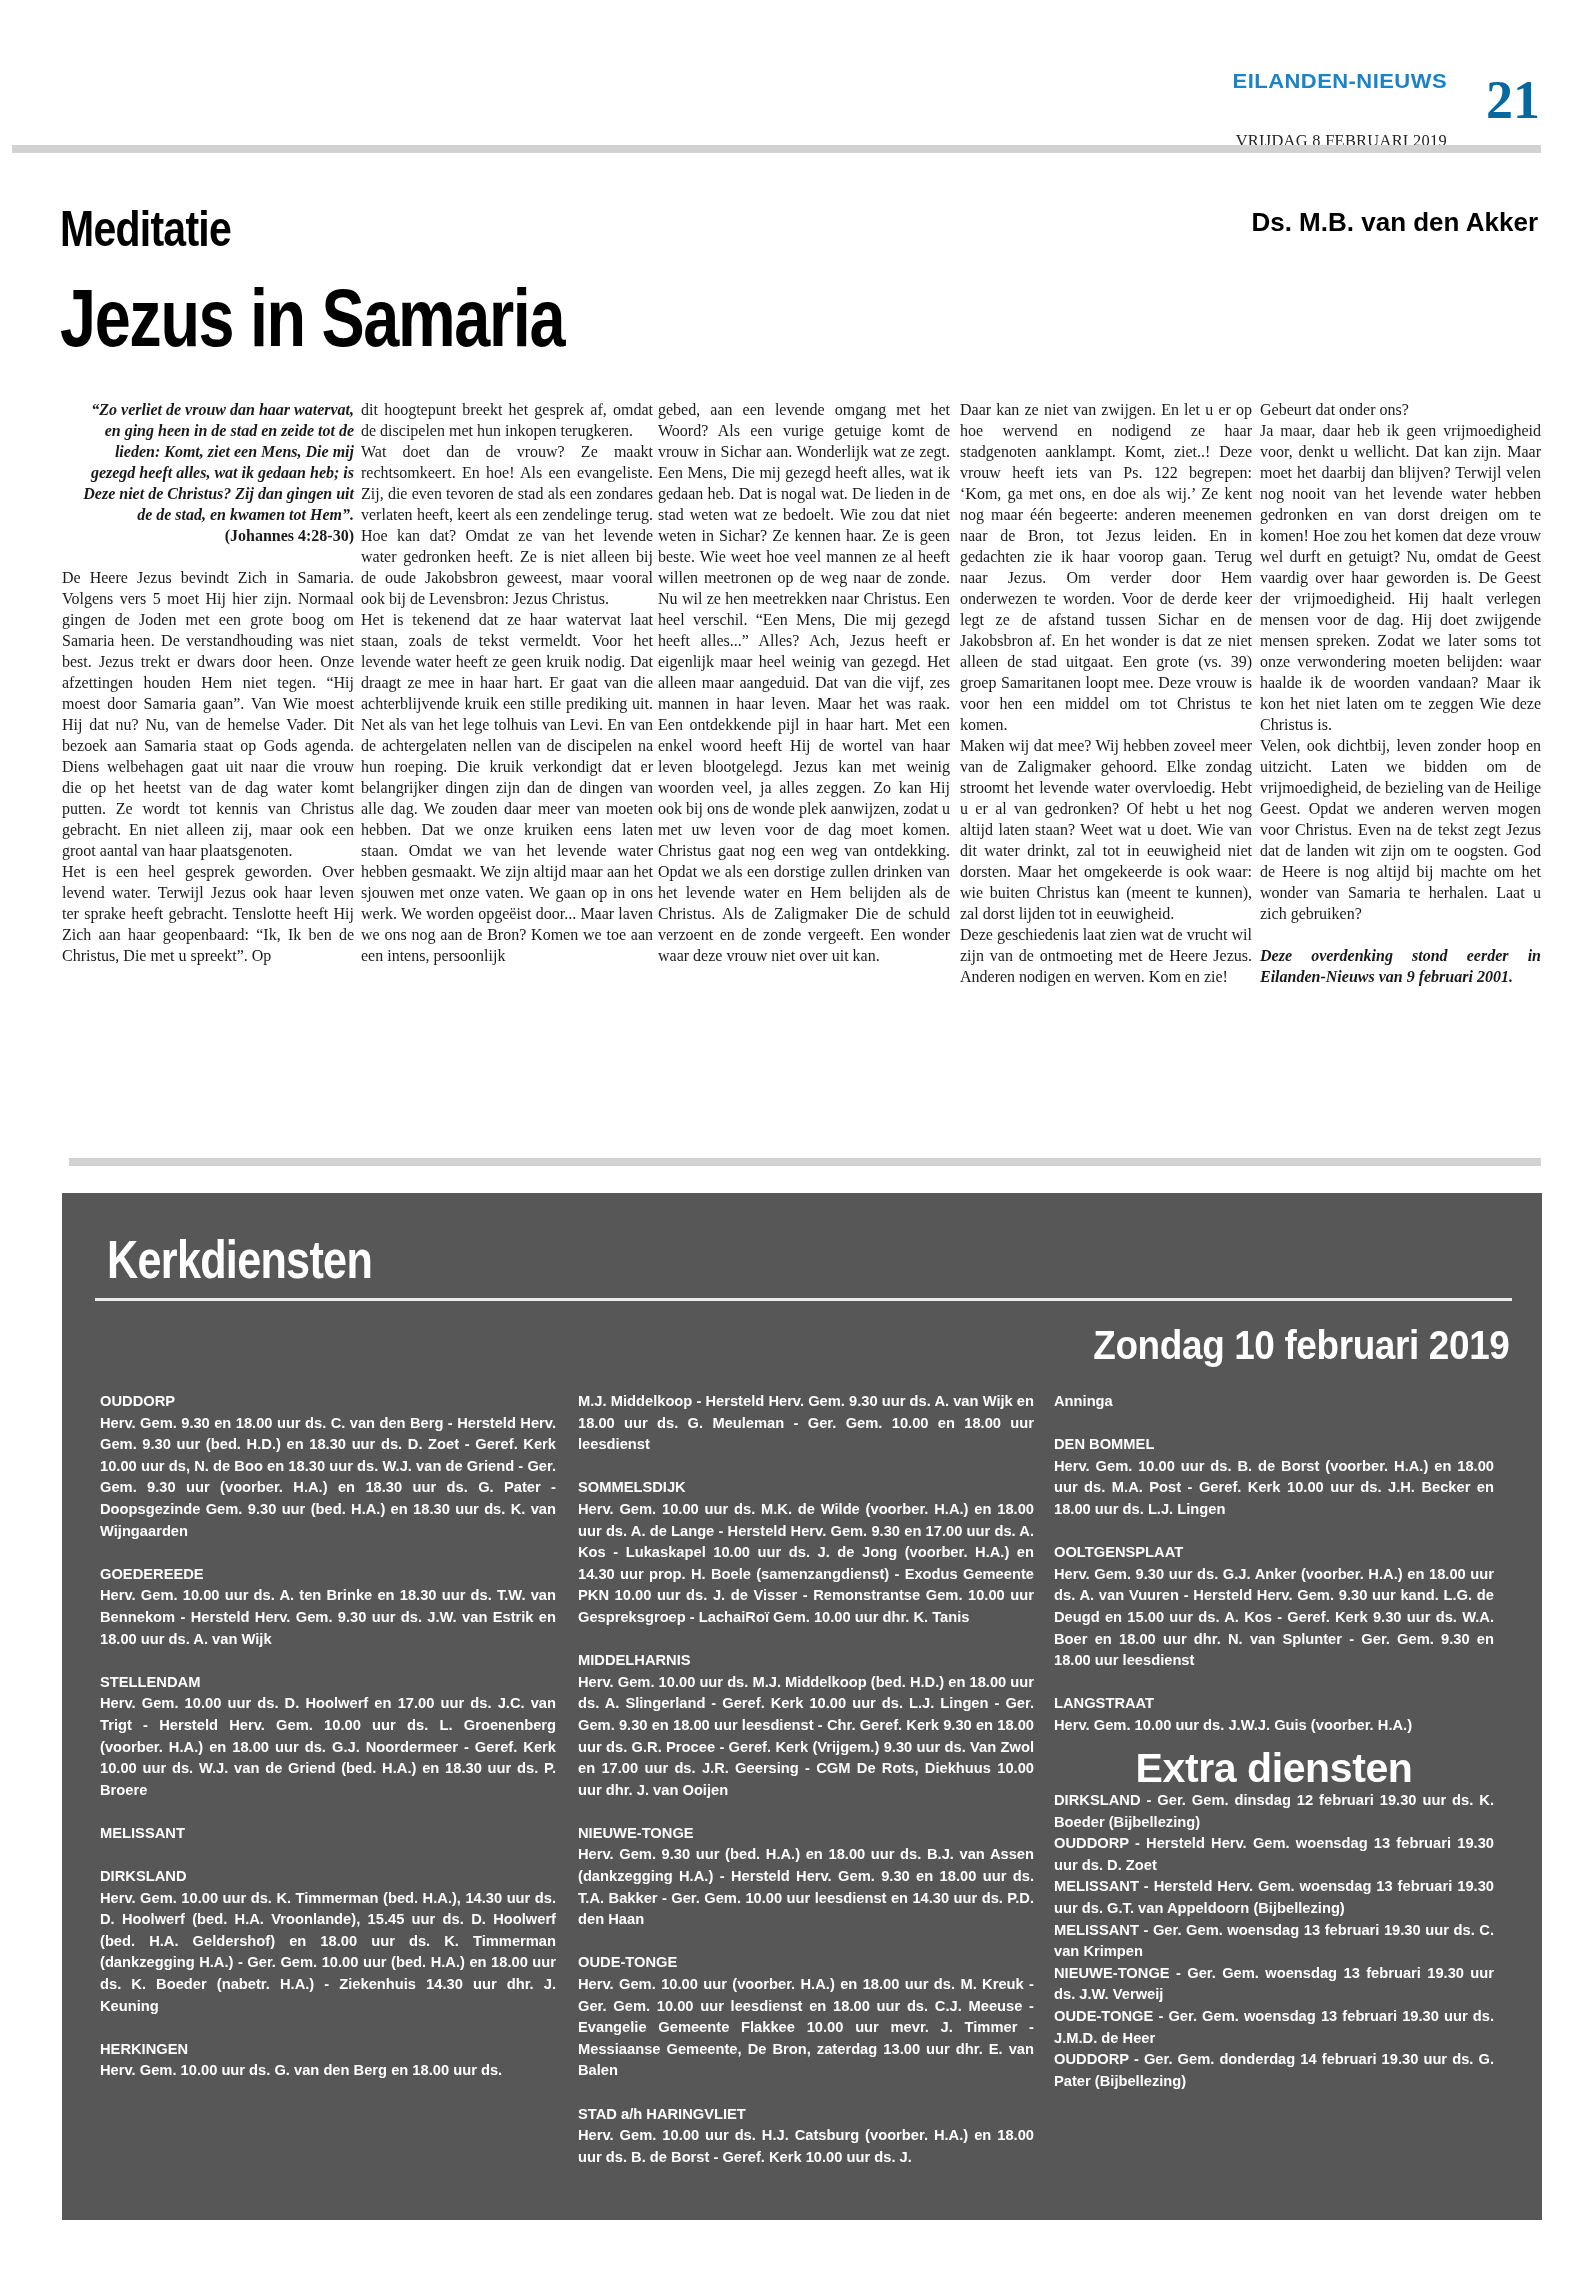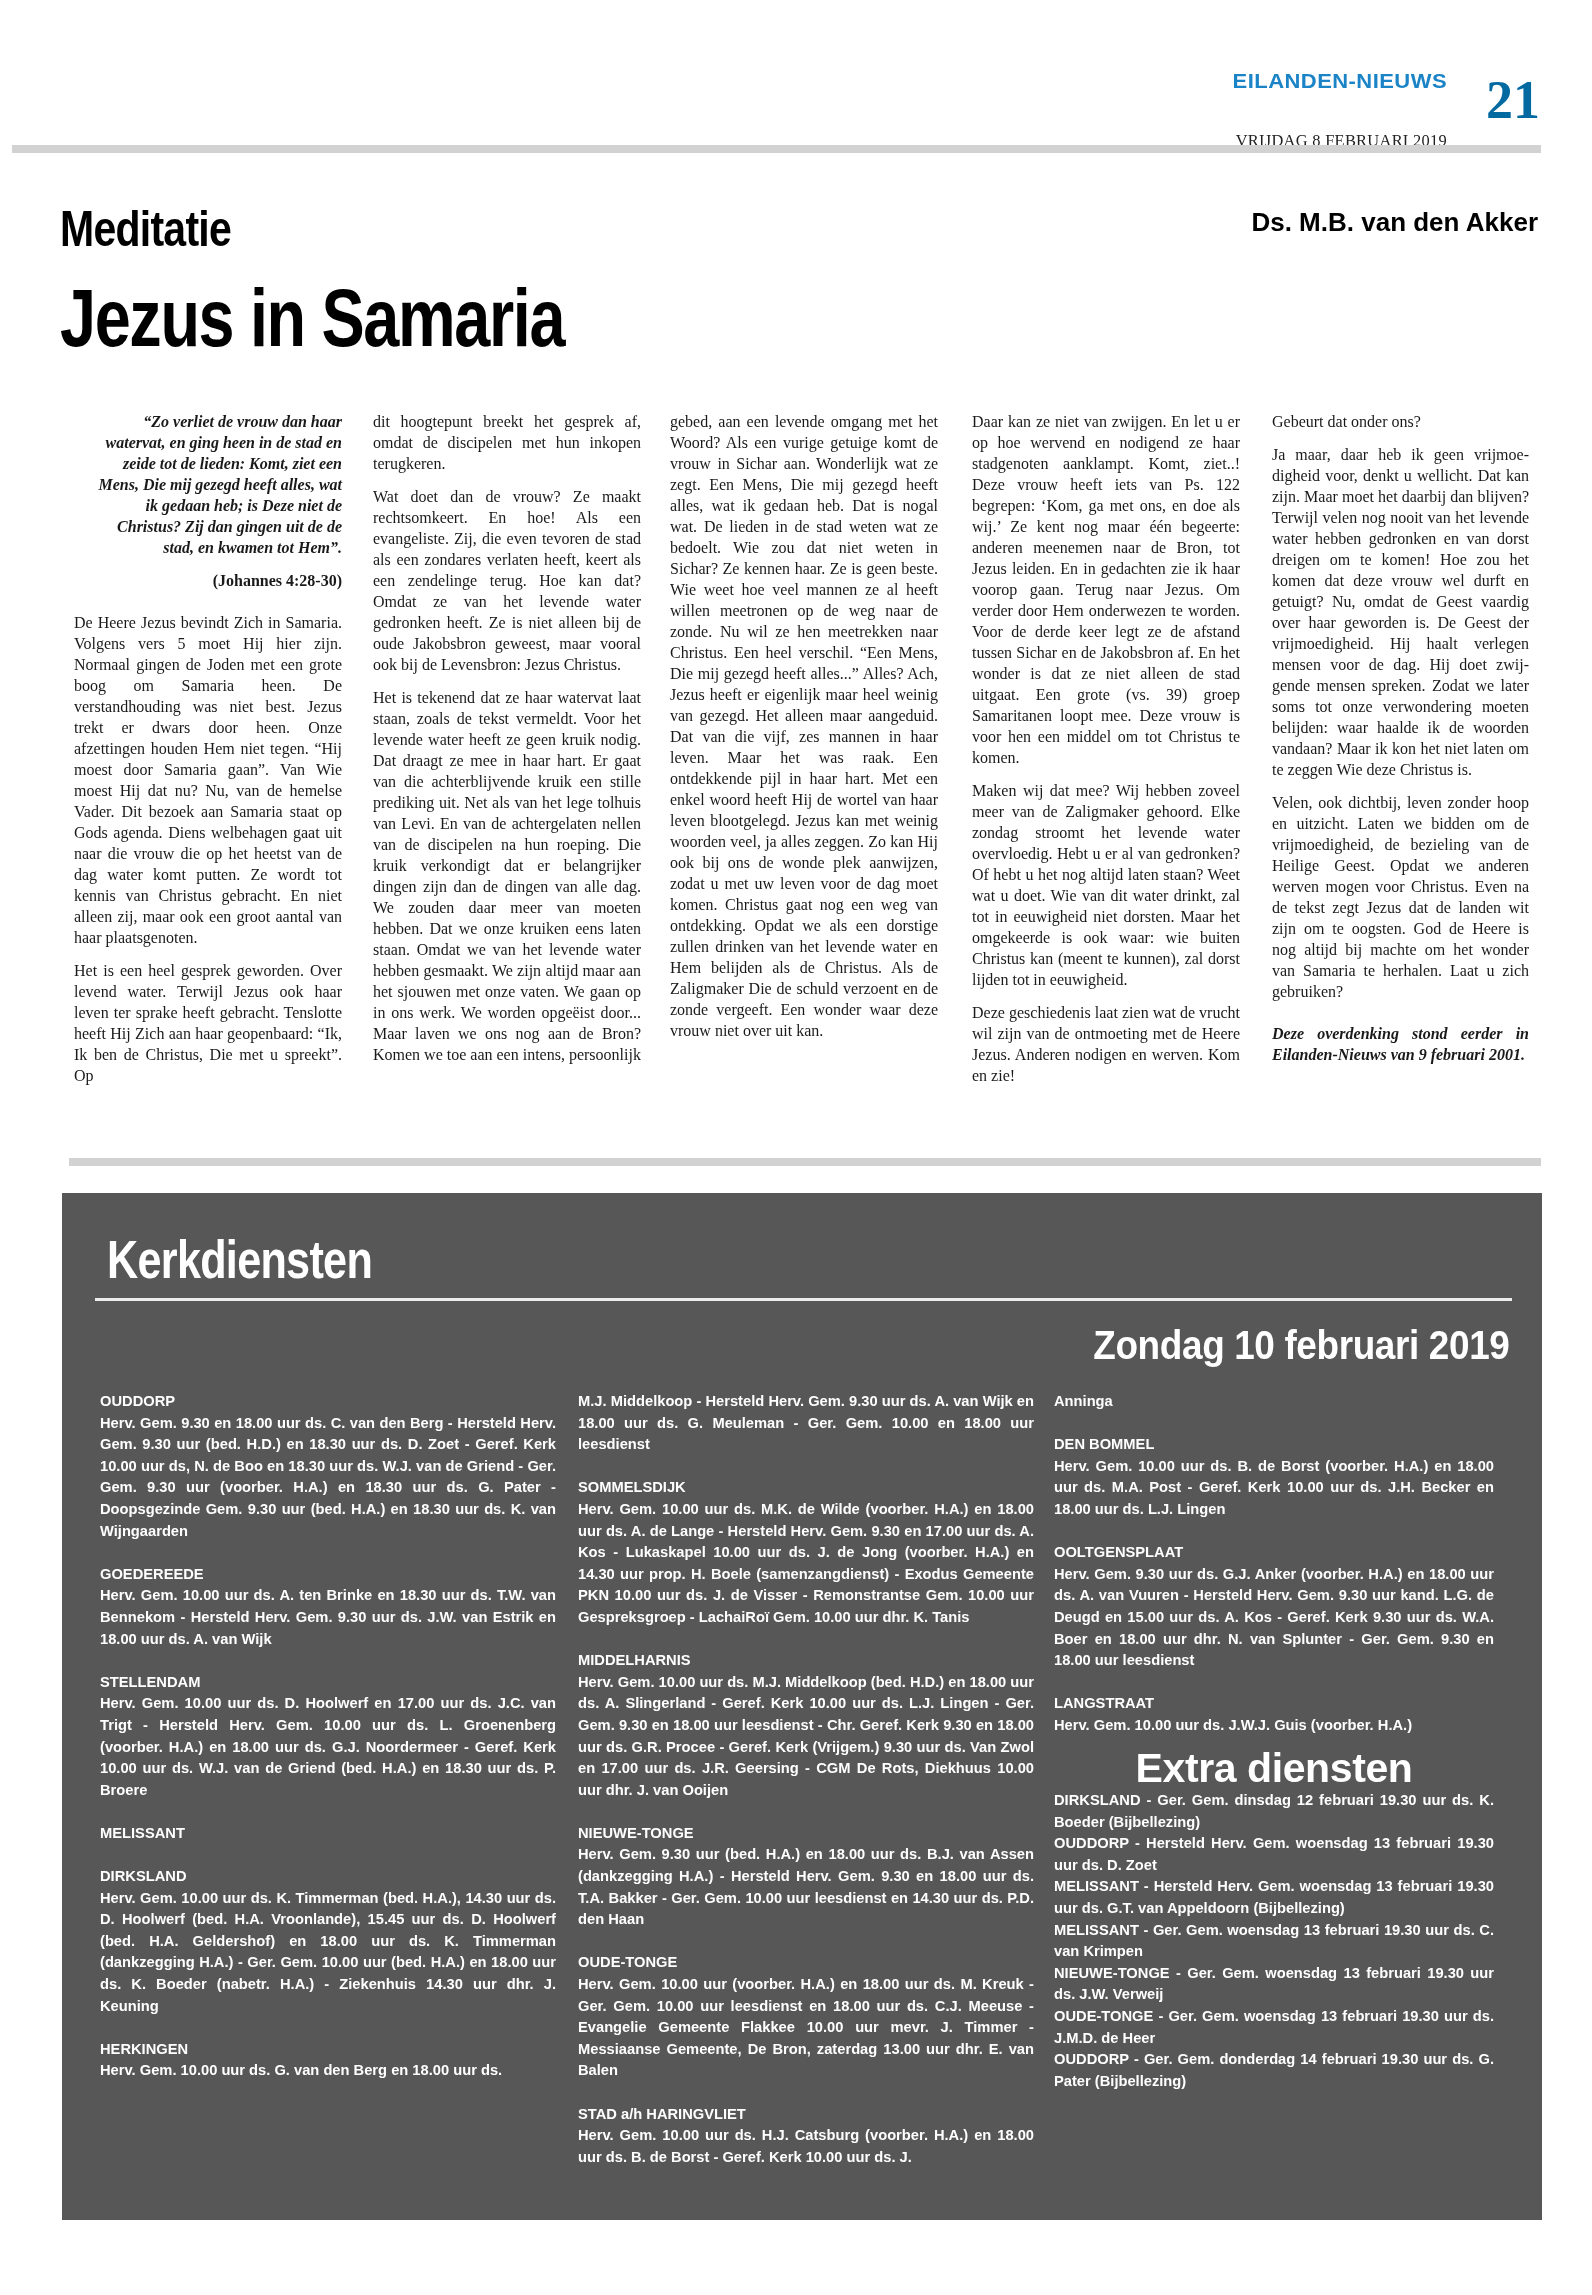--- a/index.html
+++ b/index.html
@@ -21,21 +21,21 @@
     font-size: 50px; transform: scaleX(0.82); transform-origin: left; letter-spacing: -0.9px; color: #000; }
   .author { position: absolute; right: 54px; top: 207px; font-family: "Liberation Sans", sans-serif; font-weight: bold;
     font-size: 26px; color: #000; }
   .headline { position: absolute; left: 60px; top: 278px; font-family: "Liberation Sans", sans-serif; font-weight: bold;
     font-size: 81px; transform: scaleX(0.8); transform-origin: left; letter-spacing: -1.7px; color: #000; line-height: 1; }
 
   
   .article { position: absolute; left: 0; top: 399px; width: 1592px; height: 742px; }
   .col { position: absolute; top: 0; width: 292px; font-family: "Liberation Serif", serif; font-size: 16px;
     line-height: 21px; text-align: justify; color: #1a1a1a; hyphens: manual; }
-  .col p { margin: 12px; }
+  .col p { margin: 0; }
   .col1 { left: 62px; } .col2 { left: 361px; } .col3 { left: 658px; } .col4 { left: 960px; } .col5 { left: 1260px; width: 281px; }
   .quote { font-style: italic; font-weight: bold; text-align: right; font-size: 16px; line-height: 21px; padding-left: 17.3px; }
   .quote-ref { font-weight: bold; text-align: right; margin-bottom: 21px !important; }
   .note { font-style: italic; font-weight: bold; margin-top: 21px !important; }
 
   .mid-rule { position: absolute; left: 69px; top: 1158px; width: 1472px; height: 7.8px; background: #d2d2d2; }
 
   
   .kd { position: absolute; left: 62px; top: 1193px; width: 1480px; height: 1027px; background: #575757; color: #fff; }
   .kd-title { position: absolute; left: 45px; top: 35px; font-family: "Liberation Sans", sans-serif; font-weight: bold;

